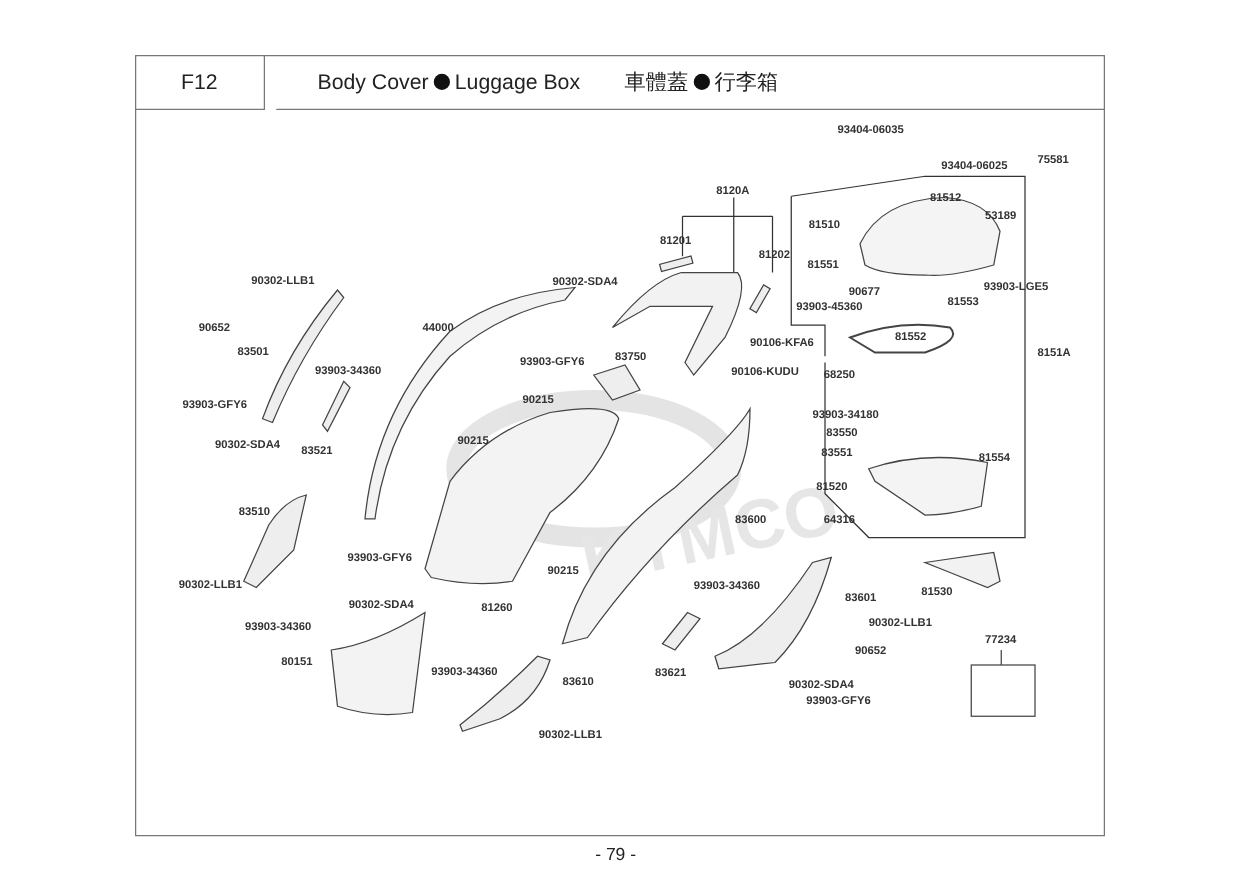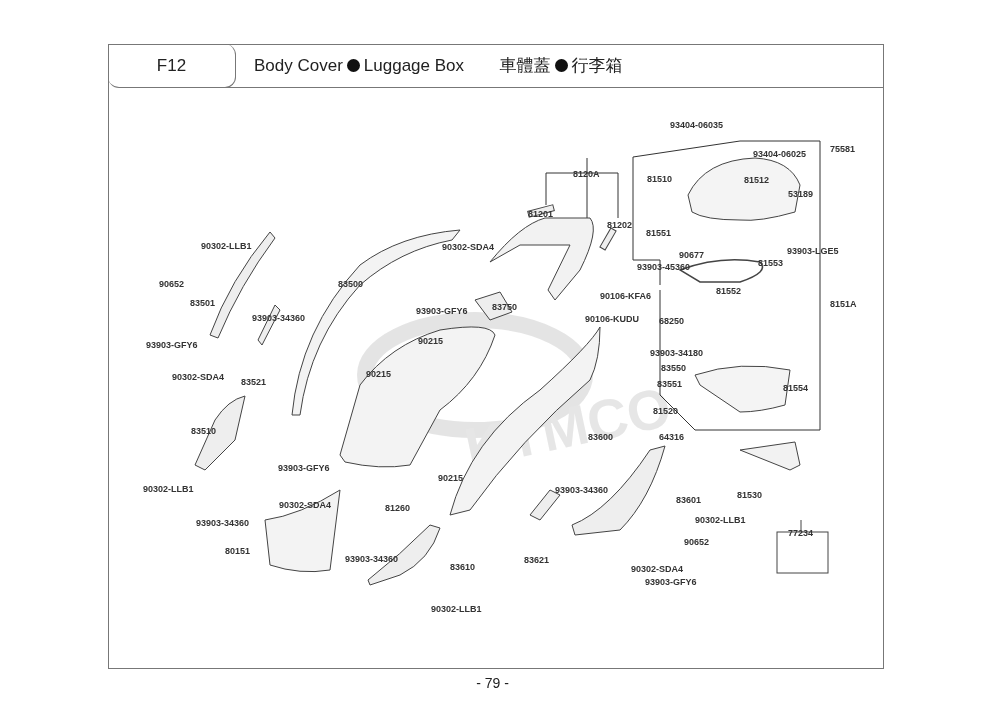--- a/index.html
+++ b/index.html
@@ -1,23 +1,23 @@
 <!DOCTYPE html>
 <html><head>
 <meta charset="utf-8">
 <style>
   html,body{margin:0;padding:0;background:#fff;}
   body{width:1000px;height:707px;position:relative;overflow:hidden;font-family:"Liberation Sans",sans-serif;color:#222;}
   .frame{position:absolute;left:108px;top:44px;width:776px;height:625px;border:1px solid #777;box-sizing:border-box;}
-  .hdr-code{position:absolute;left:108px;top:44px;width:128px;height:44px;border-right:1px solid #777;border-bottom:1px solid #777;box-sizing:border-box;display:flex;align-items:center;justify-content:center;font-size:17px;font-weight:500;border-radius:11px;}
+  .hdr-code{position:absolute;left:108px;top:44px;width:104px;height:44px;border-right:1px solid #777;border-bottom:1px solid #777;box-sizing:border-box;display:flex;align-items:center;justify-content:center;font-size:17px;font-weight:500;}
   .hdr-rule{position:absolute;left:221px;top:87px;width:663px;height:1px;background:#777;}
   .hdr-title{position:absolute;left:254px;top:54px;font-size:17px;white-space:nowrap;text-align:right;}
   .hdr-title .dot{display:inline-block;width:13px;height:13px;border-radius:50%;background:#111;margin:0 4px;vertical-align:-1px;}
   .page-no{position:absolute;left:0;width:985px;top:675px;text-align:center;font-size:14px;}
-  .lbl{position:absolute;font-size:9px;font-weight:bold;color:#333;white-space:nowrap;line-height:10px;margin-top:22px;}
+  .lbl{position:absolute;font-size:9px;font-weight:bold;color:#333;white-space:nowrap;line-height:10px;}
   svg.art{position:absolute;left:0;top:0;}
 </style>
 </head>
 <body>
 
 <div class="frame"></div>
 <div class="hdr-code">
     <span>F12</span>
   </div>
 <div class="hdr-rule"></div>
@@ -76,35 +76,35 @@
   <line x1="801" y1="520" x2="801" y2="532" stroke="#444"></line>
 
   <path d="M475,300 L500,292 L512,312 L490,320 Z" fill="#eee" stroke="#444"></path>
 </svg>
 
 <div class="lbl" style="left:670px;top:98px">93404-06035</div>
 <div class="lbl" style="left:753px;top:127px">93404-06025</div>
 <div class="lbl" style="left:830px;top:122px">75581</div>
 <div class="lbl" style="left:573px;top:147px">8120A</div>
 <div class="lbl" style="left:744px;top:153px">81512</div>
-<div class="lbl" style="left:647px;top:152px">81510</div>
+<div class="lbl" style="left:647px;top:174px">81510</div>
 <div class="lbl" style="left:788px;top:167px">53189</div>
 <div class="lbl" style="left:528px;top:187px">81201</div>
 <div class="lbl" style="left:607px;top:198px">81202</div>
 <div class="lbl" style="left:646px;top:206px">81551</div>
 <div class="lbl" style="left:679px;top:228px">90677</div>
 <div class="lbl" style="left:787px;top:224px">93903-LGE5</div>
 <div class="lbl" style="left:637px;top:240px">93903-45360</div>
 <div class="lbl" style="left:758px;top:236px">81553</div>
 <div class="lbl" style="left:201px;top:219px">90302-LLB1</div>
 <div class="lbl" style="left:442px;top:220px">90302-SDA4</div>
 <div class="lbl" style="left:716px;top:264px">81552</div>
 <div class="lbl" style="left:600px;top:269px">90106-KFA6</div>
 <div class="lbl" style="left:159px;top:257px">90652</div>
-<div class="lbl" style="left:338px;top:257px">83500</div>
+<div class="lbl" style="left:338px;top:257px">44000</div>
 <div class="lbl" style="left:830px;top:277px">8151A</div>
 <div class="lbl" style="left:190px;top:276px">83501</div>
 <div class="lbl" style="left:416px;top:284px">93903-GFY6</div>
 <div class="lbl" style="left:492px;top:280px">83750</div>
 <div class="lbl" style="left:585px;top:292px">90106-KUDU</div>
 <div class="lbl" style="left:252px;top:291px">93903-34360</div>
 <div class="lbl" style="left:659px;top:294px">68250</div>
 <div class="lbl" style="left:146px;top:318px">93903-GFY6</div>
 <div class="lbl" style="left:418px;top:314px">90215</div>
 <div class="lbl" style="left:650px;top:326px">93903-34180</div>

